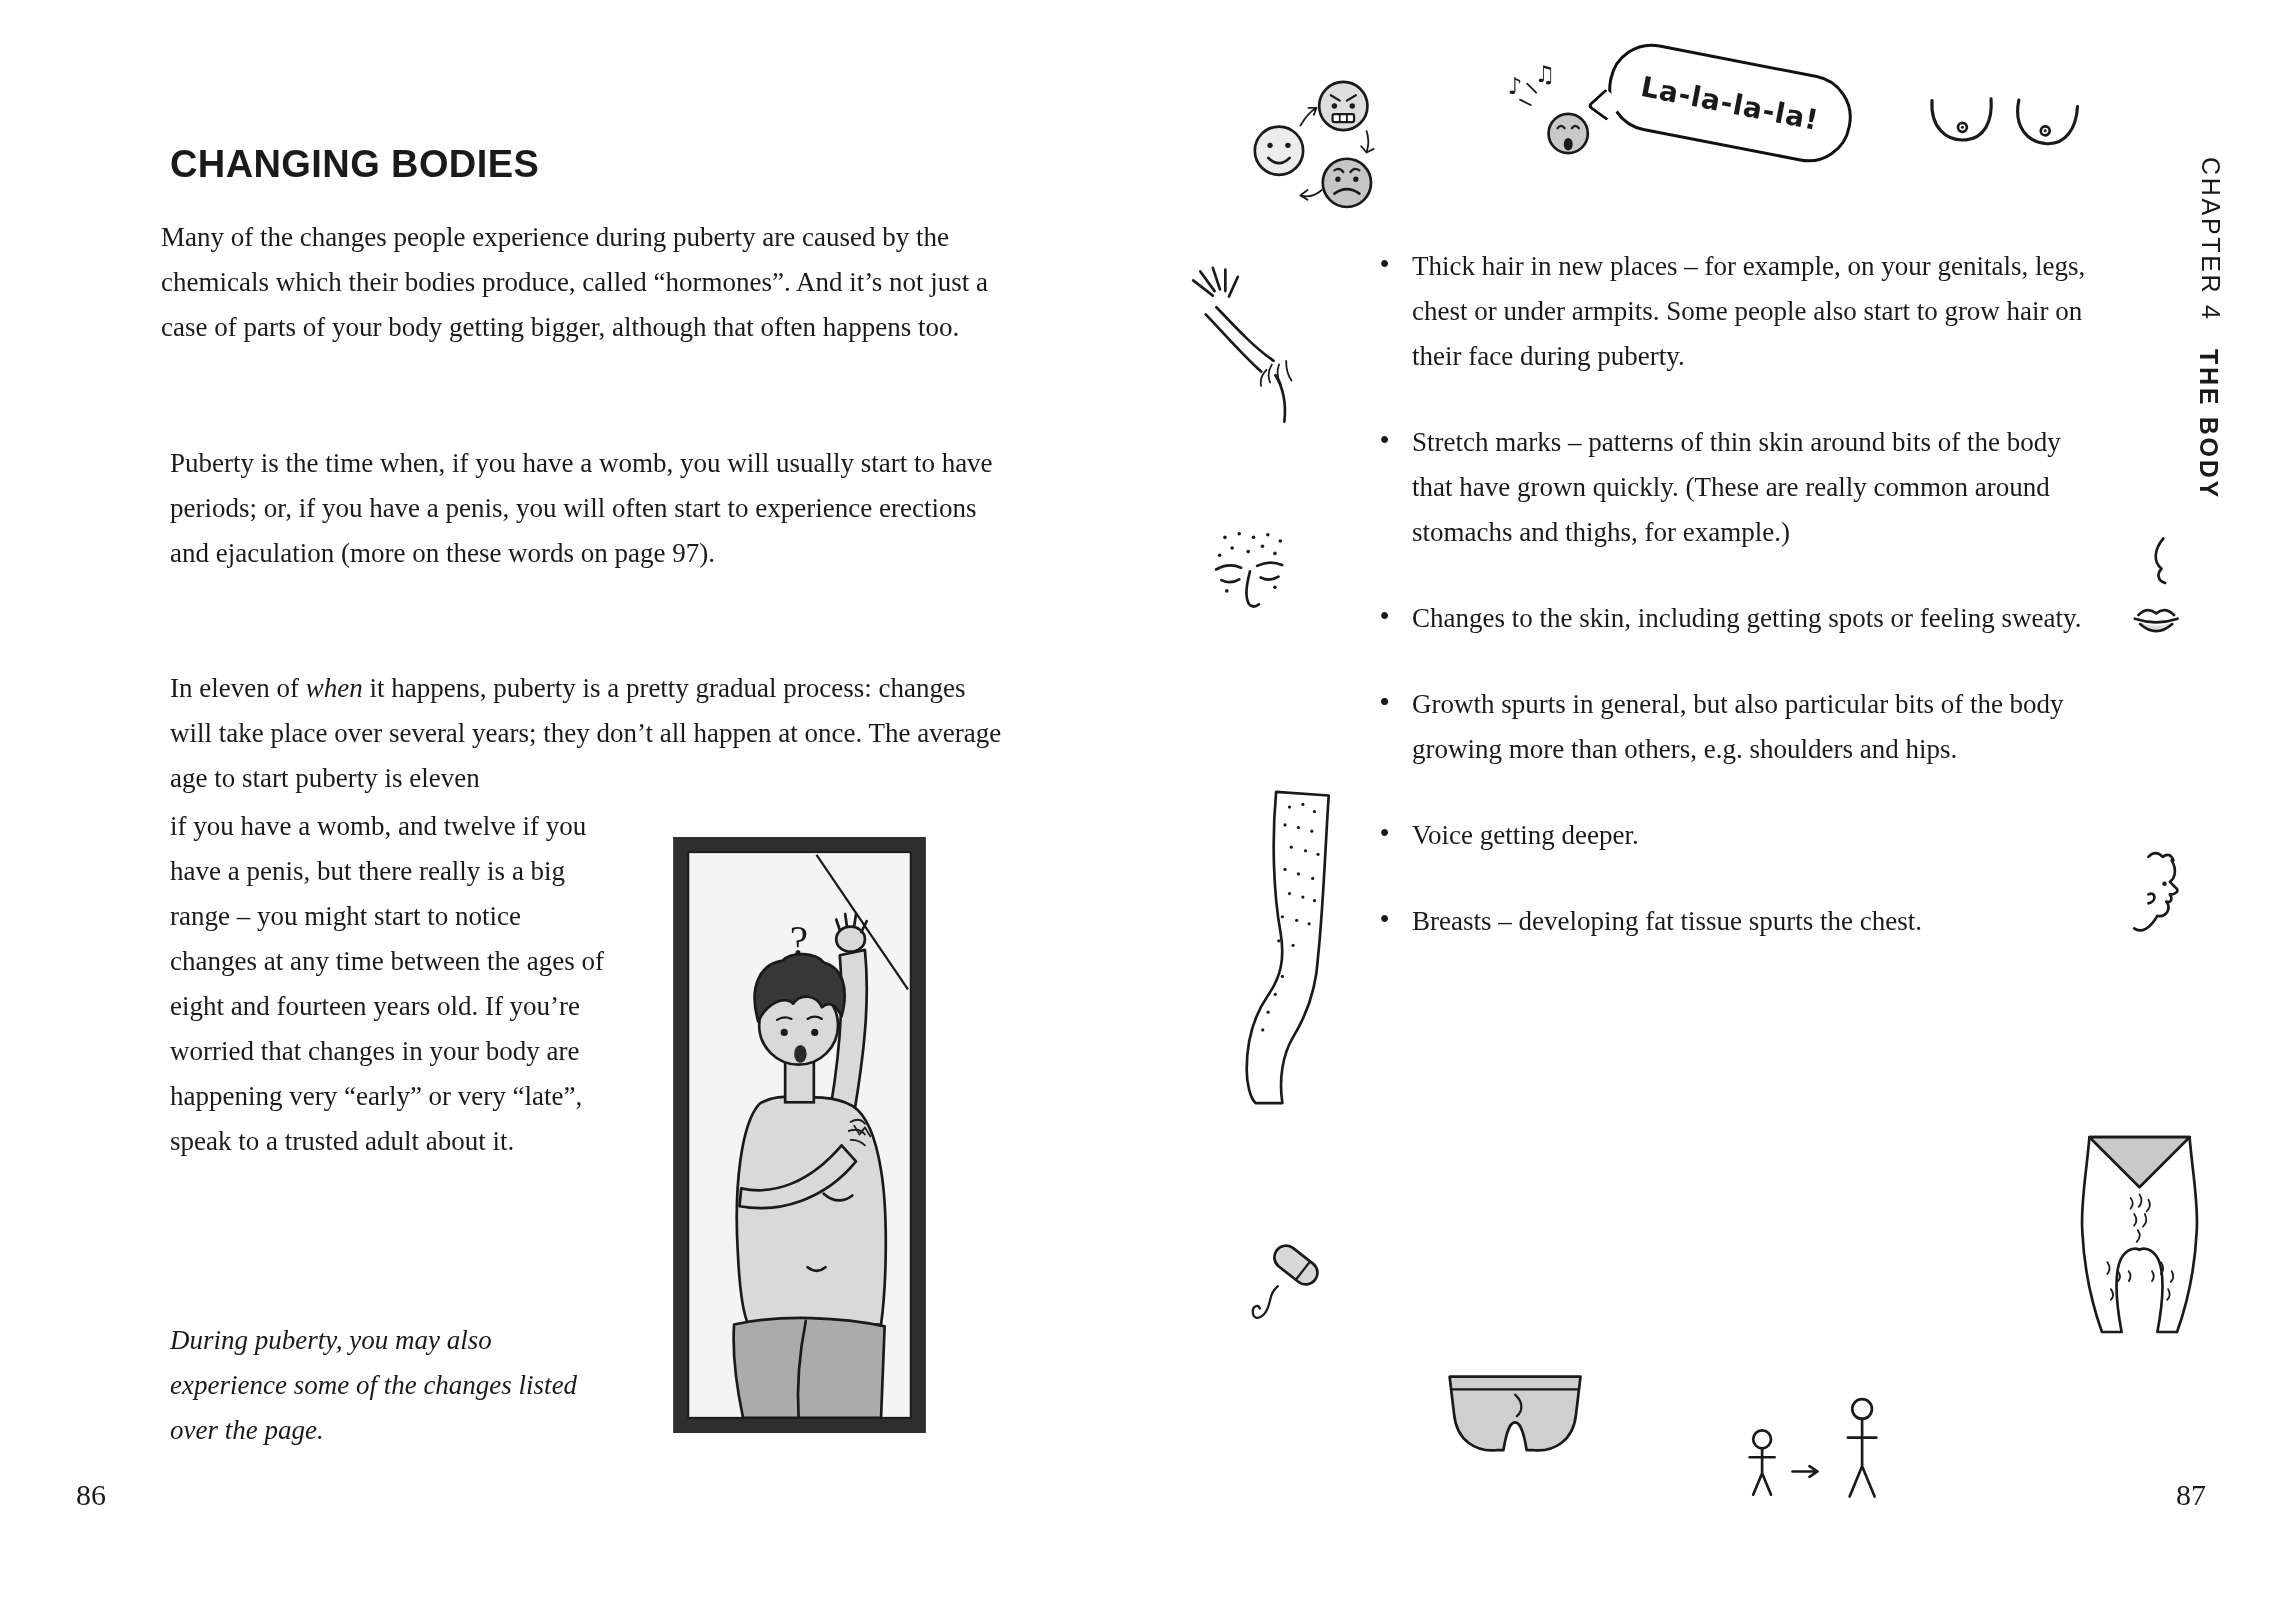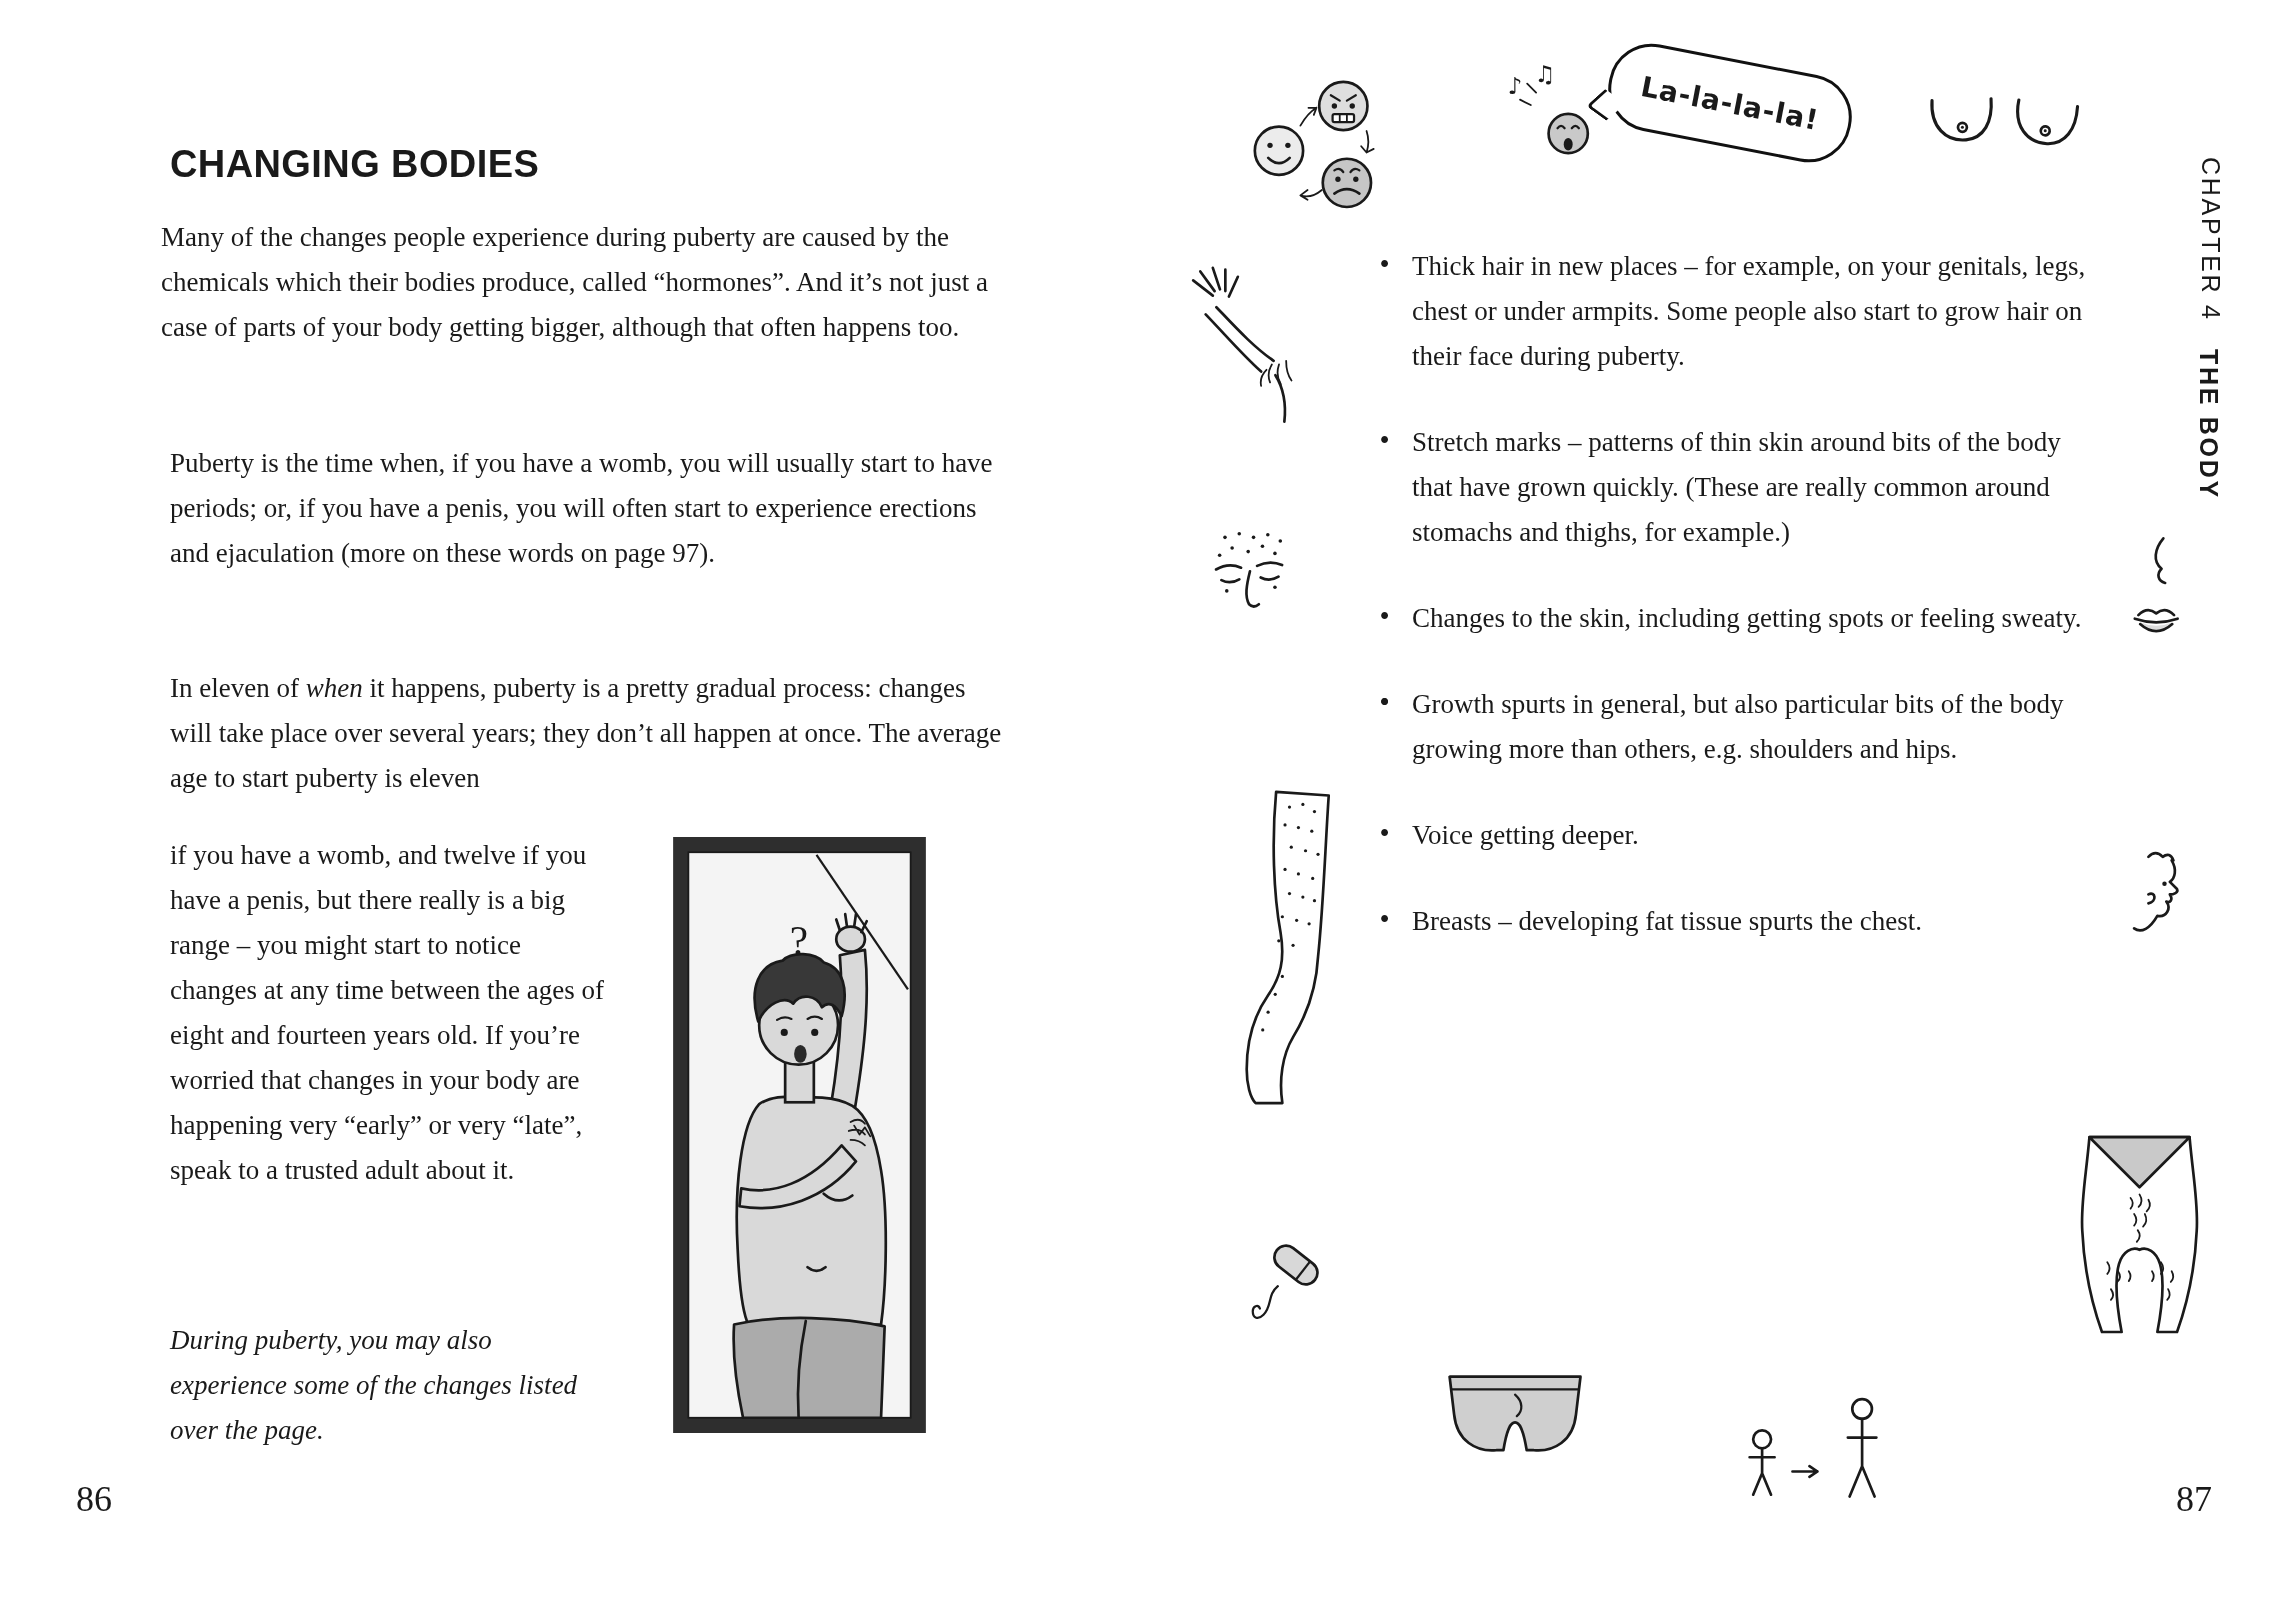--- a/index.html
+++ b/index.html
@@ -10,21 +10,21 @@
   }
   .page{position:absolute;top:0;width:1146px;height:1611px;}
   #left-page{left:0;}
   #right-page{left:1146px;}
   .abs{position:absolute;}
   .heading{
     font-family:"Liberation Sans", sans-serif;
     font-weight:800;font-size:38px;letter-spacing:0.4px;
   }
   .para{font-size:27px;line-height:45px;}
-  .pagenum{font-size:36px;}
+  .pagenum{font-size:30px;}
   .bullets{list-style:none;margin:0;padding:0;}
   .bullets li{
     position:relative;padding-left:38px;margin-bottom:41px;
     font-size:27px;line-height:45px;
   }
   .bullets li .dot{position:absolute;left:5.4px;top:-1.8px;font-size:29px;}
   .bubble{
     border:3.6px solid #111;border-radius:43px;background:#fff;
     display:flex;align-items:center;justify-content:center;
     font-family:"DejaVu Sans", sans-serif;font-weight:bold;
@@ -51,21 +51,21 @@
 <div class="page" id="left-page">
 
   <div class="abs heading" style="left:170px;top:143px;">CHANGING BODIES</div>
 
   <div class="abs para" style="left:161px;top:215px;width:833px;">Many of the changes people experience during puberty are caused by the chemicals which their bodies produce, called “hormones”. And it’s not just a case of parts of your body getting bigger, although that often happens too.</div>
 
   <div class="abs para" style="left:170px;top:441px;width:842px;">Puberty is the time when, if you have a womb, you will usually start to have periods; or, if you have a penis, you will often start to experience erections and ejaculation (more on these words on page 97).</div>
 
   <div class="abs para" style="left:170px;top:666px;width:842px;"><span>In eleven of </span><i>when</i><span> it happens, puberty is a pretty gradual process: changes will take place over several years; they don’t all happen at once. The average age to start puberty is eleven</span></div>
 
-  <div class="abs para" style="left:170px;top:804px;width:439px;margin-top:29px;">if you have a womb, and twelve if you have a penis, but there really is a big range – you might start to notice changes at any time between the ages of eight and fourteen years old. If you’re worried that changes in your body are happening very “early” or very “late”, speak to a trusted adult about it.</div>
+  <div class="abs para" style="left:170px;top:804px;width:439px;">if you have a womb, and twelve if you have a penis, but there really is a big range – you might start to notice changes at any time between the ages of eight and fourteen years old. If you’re worried that changes in your body are happening very “early” or very “late”, speak to a trusted adult about it.</div>
 
   <div class="abs para" style="left:170px;top:1318px;width:421px;font-style:italic;">During puberty, you may also experience some of the changes listed over the page.</div>
 
   <div class="abs" style="left:673px;top:837px;">
     <svg width="253" height="596" viewBox="0 0 282 665">
       <rect x="0" y="0" width="282" height="665" fill="#2e2e2e"></rect>
       <rect x="17" y="17" width="248" height="631" fill="#f4f4f4" stroke="#1a1a1a" stroke-width="2"></rect>
       <line x1="160" y1="20" x2="262" y2="170" stroke="#1a1a1a" stroke-width="2.5"></line>
 
       <path d="M176,300 C186,240 190,180 186,132 L214,126 C220,186 212,248 202,308 Z" fill="#d9d9d9" stroke="#1a1a1a" stroke-width="3" stroke-linejoin="round"></path>

